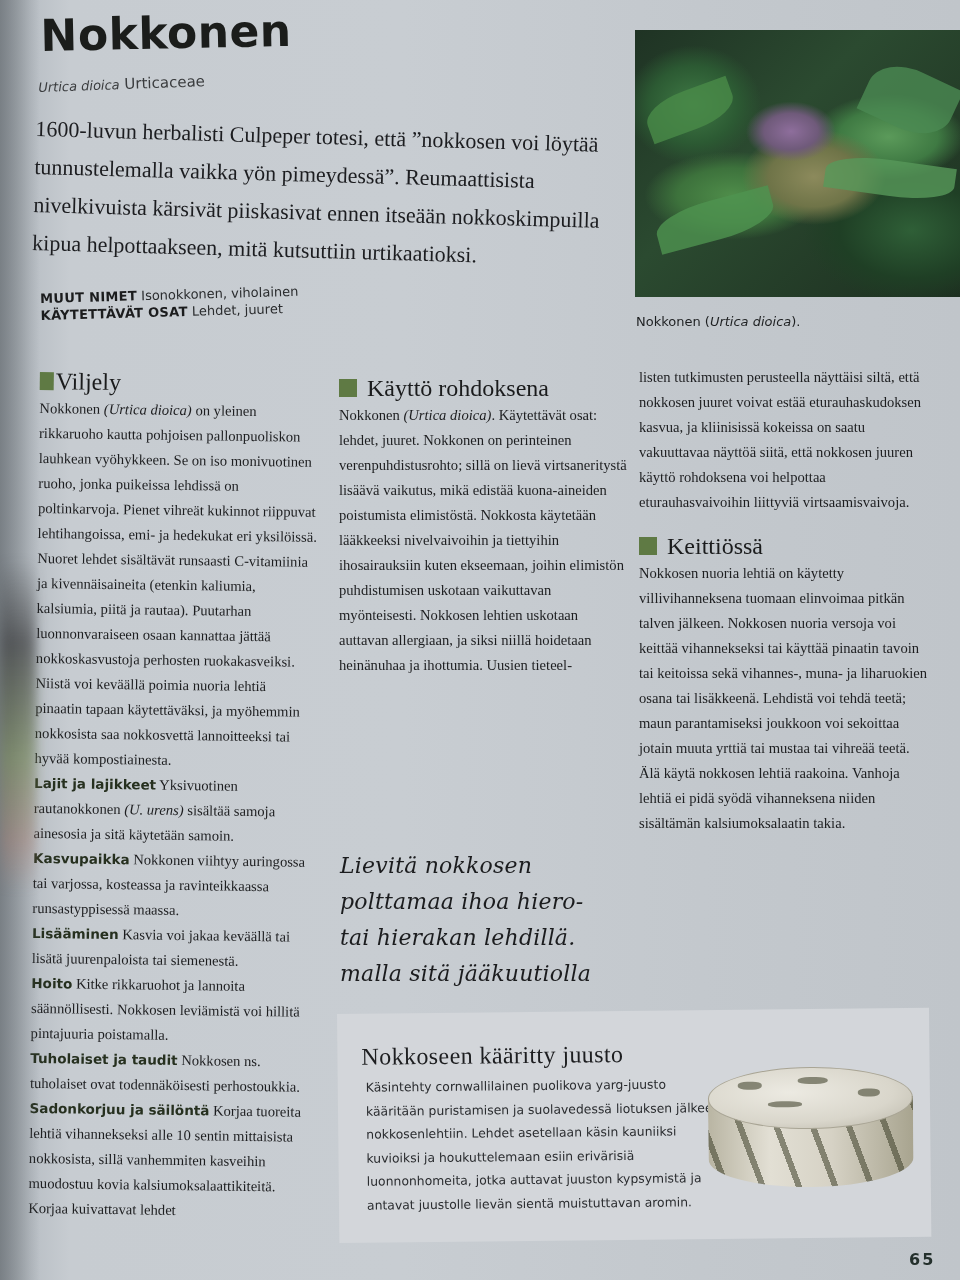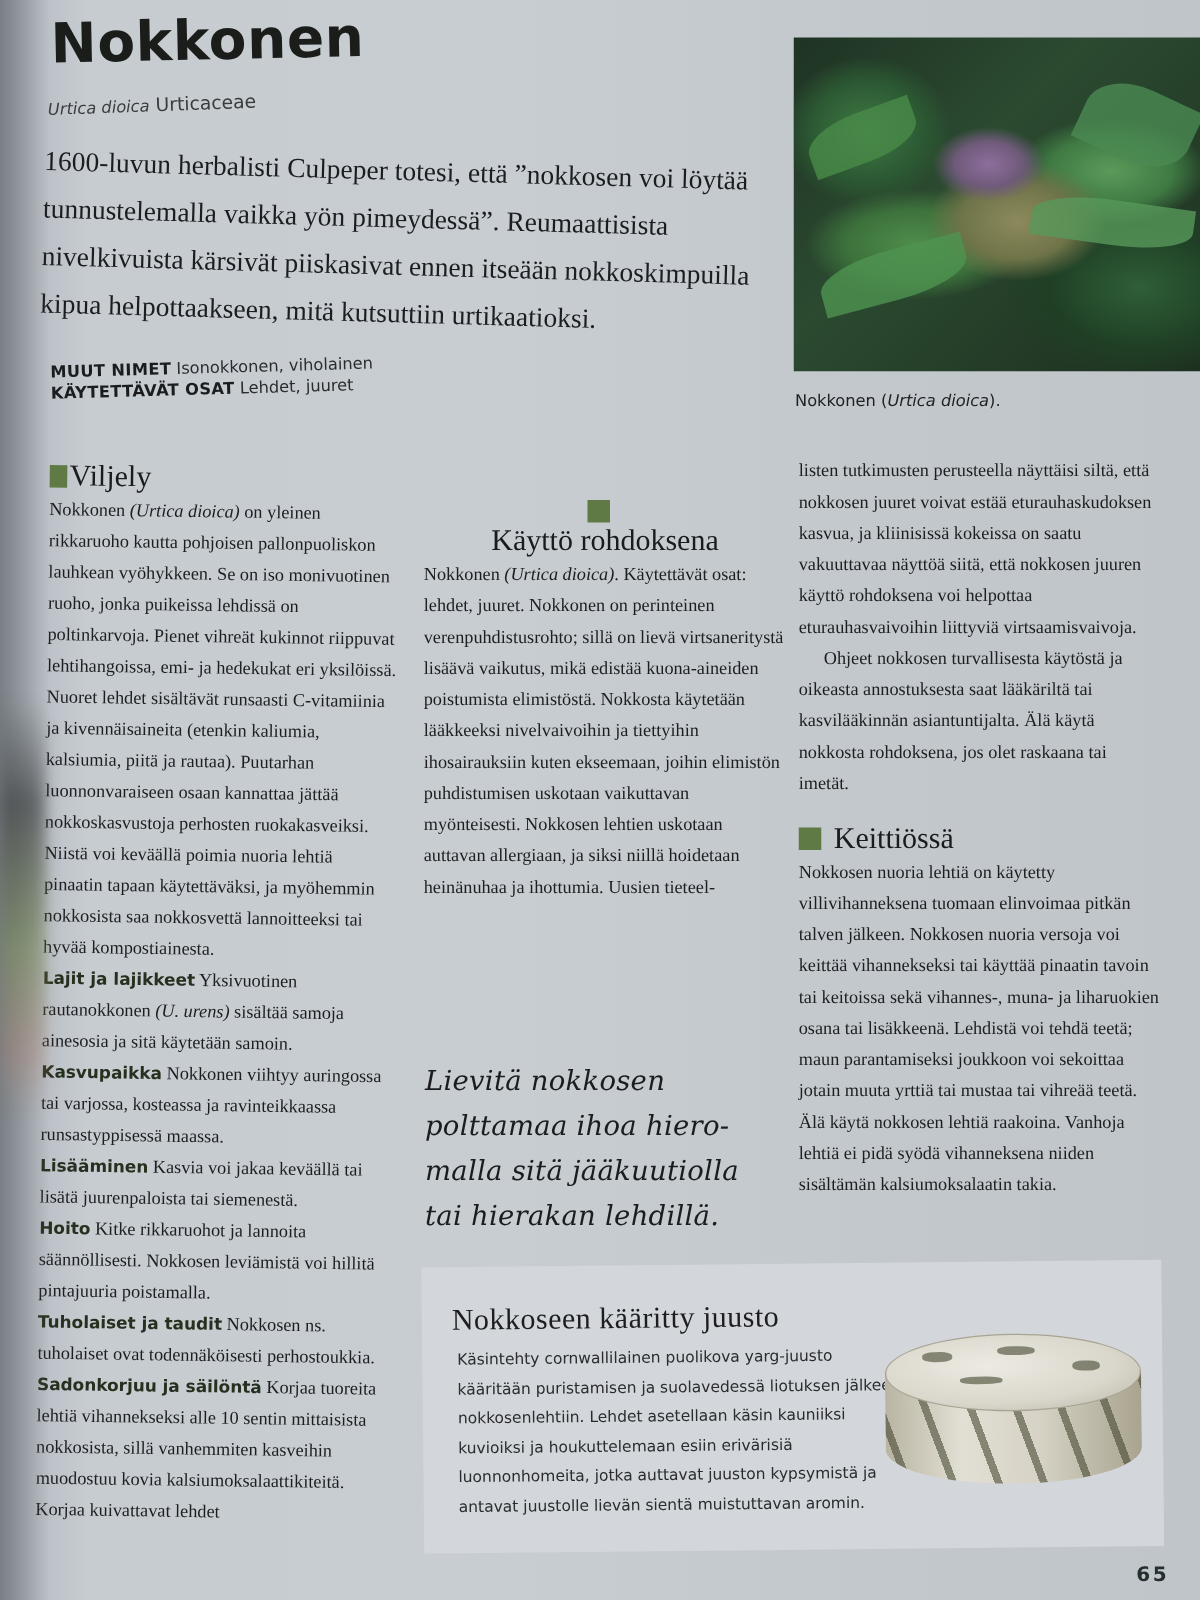--- a/index.html
+++ b/index.html
@@ -179,39 +179,38 @@
     </p>
     <p>
       <b class="lbl">Tuholaiset ja taudit</b><span> Nokkosen ns. tuholaiset ovat todennäköisesti perhostoukkia.</span>
     </p>
     <p>
       <b class="lbl">Sadonkorjuu ja säilöntä</b><span> Korjaa tuoreita lehtiä vihannekseksi alle 10 sentin mittaisista nokkosista, sillä vanhemmiten kasveihin muodostuu kovia kalsiumoksalaattikiteitä. Korjaa kuivattavat lehdet</span>
     </p>
   </div>
 
   <div class="col col2">
-    <div class="h" style="margin-top:28px;flex-direction:column;">
+    <div class="h" style="margin-top:1px;">
       <span class="sq"></span>
       <span>Käyttö rohdoksena</span>
     </div>
     <p>
       <span>Nokkonen </span><i>(Urtica dioica)</i><span>. Käytettävät osat: lehdet, juuret. Nokkonen on perinteinen verenpuhdistusrohto; sillä on lievä virtsaneritystä lisäävä vaikutus, mikä edistää kuona-aineiden poistumista elimistöstä. Nokkosta käytetään lääkkeeksi nivelvaivoihin ja tiettyihin ihosairauksiin kuten ekseemaan, joihin elimistön puhdistumisen uskotaan vaikuttavan myönteisesti. Nokkosen lehtien uskotaan auttavan allergiaan, ja siksi niillä hoidetaan heinänuhaa ja ihottumia. Uusien tieteel-</span>
     </p>
   </div>
 
   <div class="quote">
     <div>Lievitä nokkosen</div>
     <div>polttamaa ihoa hiero-</div>
+    <div>tai hierakan lehdillä.</div>
     <div>malla sitä jääkuutiolla</div>
-    <div>tai hierakan lehdillä.</div>
   </div>
 
   <div class="col col3">
     <p>listen tutkimusten perusteella näyttäisi siltä, että nokkosen juuret voivat estää eturauhaskudoksen kasvua, ja kliinisissä kokeissa on saatu vakuuttavaa näyttöä siitä, että nokkosen juuren käyttö rohdoksena voi helpottaa eturauhasvaivoihin liittyviä virtsaamisvaivoja.</p>
-    <p class="indent">Ohjeet nokkosen turvallisesta käytöstä ja oikeasta annostuksesta saat lääkäriltä tai kasvilääkinnän asiantuntijalta. Älä käytä nokkosta rohdoksena, jos olet raskaana tai imetät.</p>
     <div class="h" style="margin-top:16px;">
       <span class="sq"></span>
       <span>Keittiössä</span>
     </div>
     <p>Nokkosen nuoria lehtiä on käytetty villivihanneksena tuomaan elinvoimaa pitkän talven jälkeen. Nokkosen nuoria versoja voi keittää vihannekseksi tai käyttää pinaatin tavoin tai keitoissa sekä vihannes-, muna- ja liharuokien osana tai lisäkkeenä. Lehdistä voi tehdä teetä; maun parantamiseksi joukkoon voi sekoittaa jotain muuta yrttiä tai mustaa tai vihreää teetä. Älä käytä nokkosen lehtiä raakoina. Vanhoja lehtiä ei pidä syödä vihanneksena niiden sisältämän kalsiumoksalaatin takia.</p>
   </div>
 
   <div class="box">
     <div class="bh">Nokkoseen kääritty juusto</div>
     <p class="bt">Käsintehty cornwallilainen puolikova yarg-juusto kääritään puristamisen ja suolavedessä liotuksen jälkeen nokkosenlehtiin. Lehdet asetellaan käsin kauniiksi kuvioiksi ja houkuttelemaan esiin erivärisiä luonnonhomeita, jotka auttavat juuston kypsymistä ja antavat juustolle lievän sientä muistuttavan aromin.</p>

